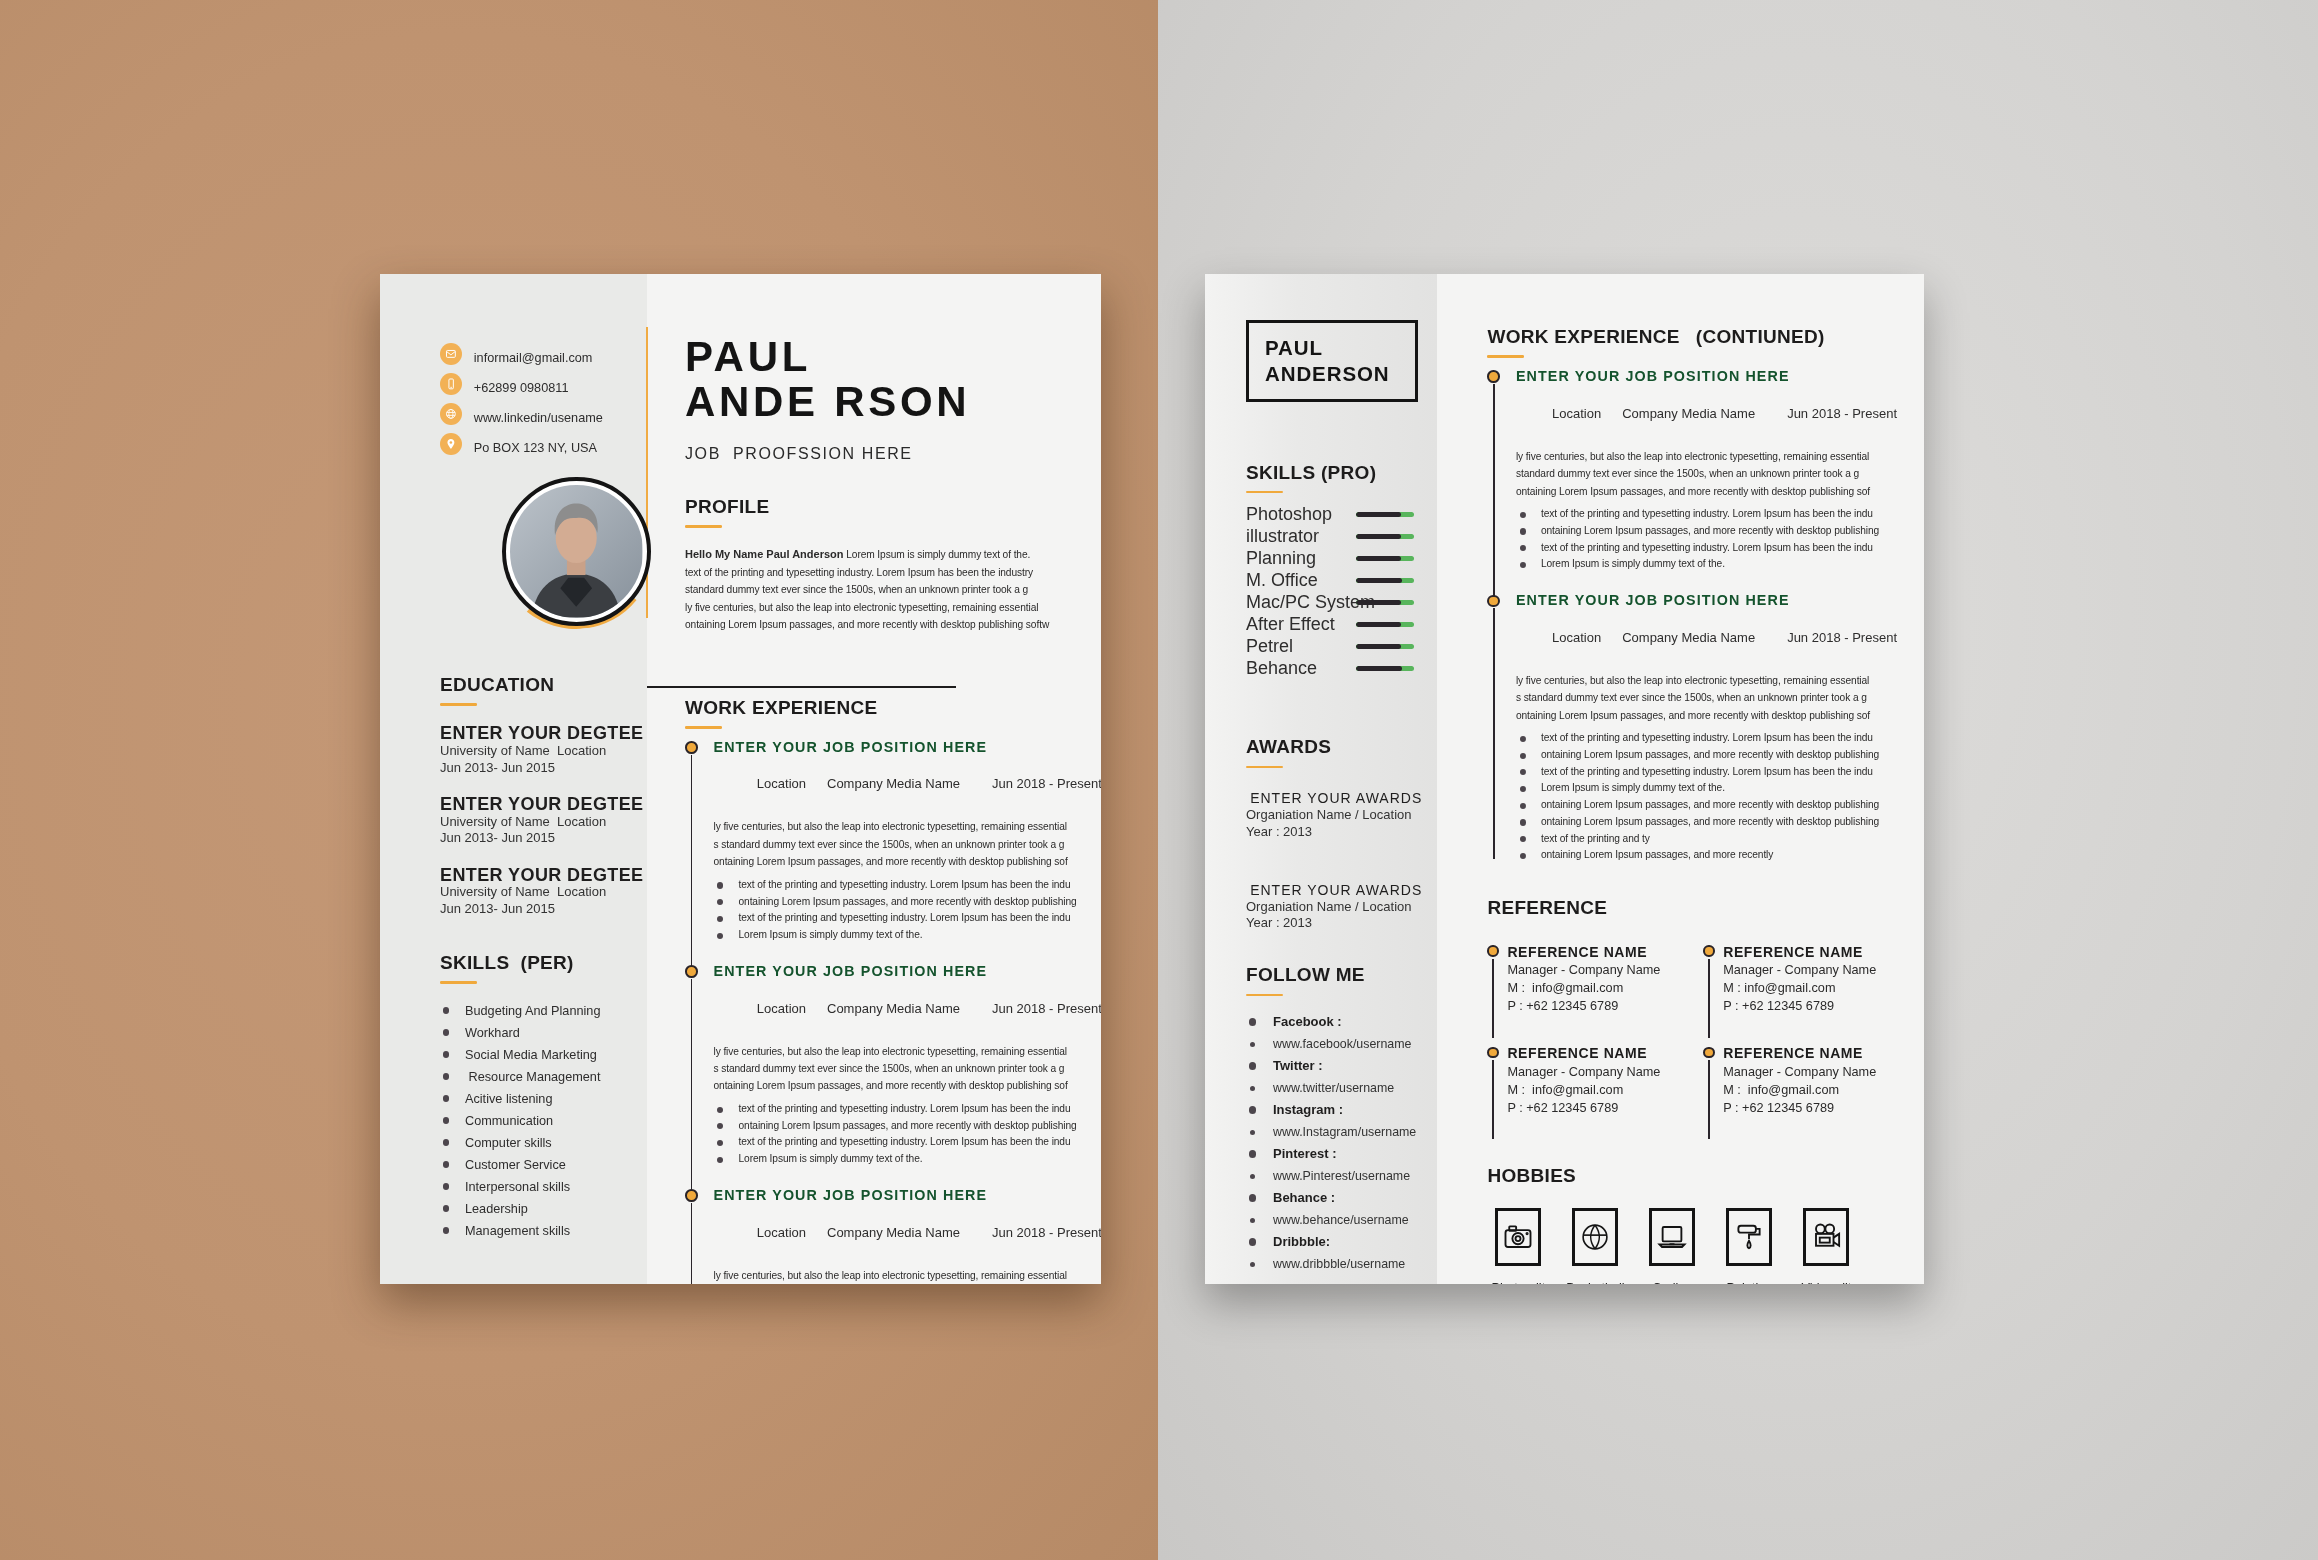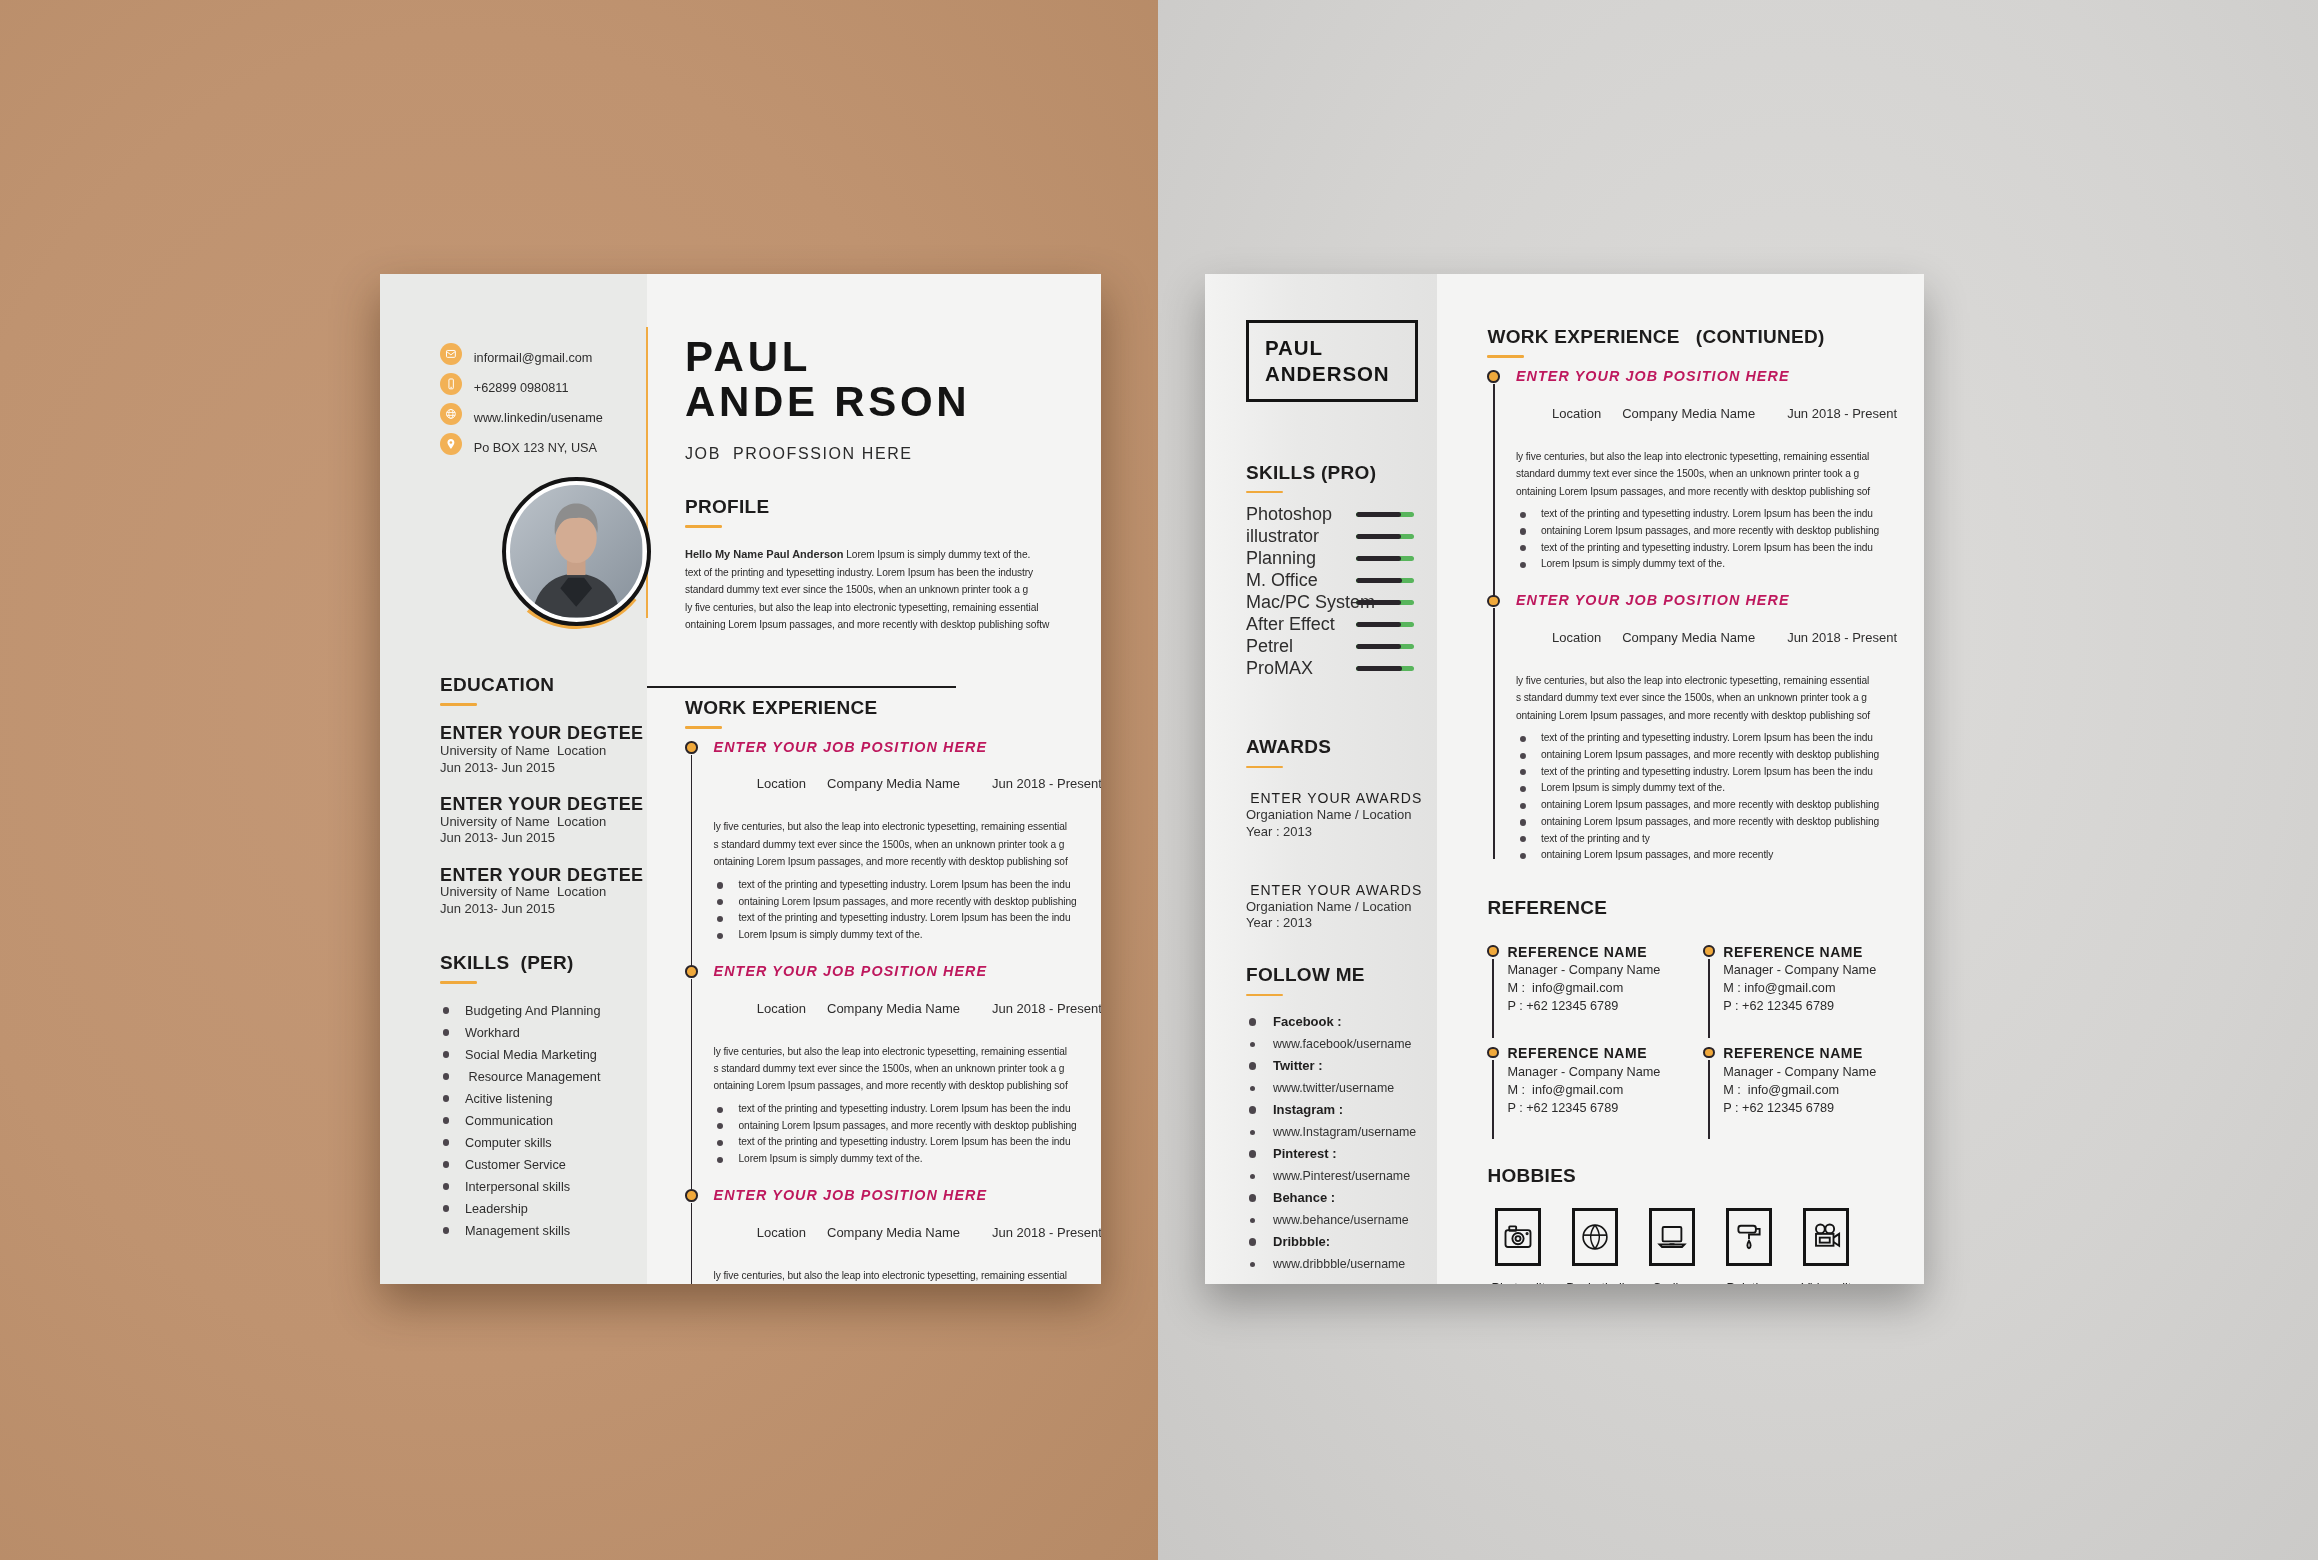--- a/index.html
+++ b/index.html
@@ -85,21 +85,21 @@
   .we-head-row { display:flex; align-items:baseline; gap:16px; }
 
   .jobs { margin-top:10px; }
   .job { position:relative; padding-left:28.5px; margin-bottom:19px; }
   .job::before {
     content:""; position:absolute; left:0; top:2.5px; width:8.7px; height:8.7px;
     border-radius:50%; background:#f0a93c; border:2.5px solid #2a2428; z-index:2;
   }
   .job .rail { position:absolute; left:5.6px; top:16px; bottom:-26px; width:1.9px; background:#2a252b; }
   .job.job-last .rail { bottom:5px; }
-  .job-name { font-size:14.3px; font-weight:700; letter-spacing:1.1px; color:#be185d; line-height:17.4px; white-space:pre;font-style:italic; }
+  .job-name { font-size:14.3px; font-weight:700; letter-spacing:1.1px; color:#14532d; line-height:17.4px; white-space:pre; }
   .job-meta { font-size:13px; color:#2e2d2d; line-height:16.7px; margin-top:3.7px; white-space:pre; }
   .job-meta .m-loc { margin-right:21px; }
   .job-meta .m-co  { margin-right:32px; }
   .job-para { margin-top:8.7px; }
   .job ul { list-style:none; margin-top:6.2px; }
   .job ul li {
     font-size:10.2px; line-height:16.7px; color:#2b2a2a; letter-spacing:-0.1px;
     padding-left:25px; position:relative; white-space:pre;
   }
   .job ul li::before {
@@ -389,21 +389,21 @@
               <span class="bar-fill" style="width: 78%;"></span>
             </span>
         </div>
         <div class="skill-row">
           <span class="skill-label">Petrel</span>
           <span class="bar">
               <span class="bar-fill" style="width: 78%;"></span>
             </span>
         </div>
         <div class="skill-row">
-          <span class="skill-label">ProMAX</span>
+          <span class="skill-label">Behance</span>
           <span class="bar">
               <span class="bar-fill" style="width: 80%;"></span>
             </span>
         </div>
       </div>
     </div>
 
     <div class="awards-block">
       <div class="sec-head">AWARDS</div>
       <div class="sec-underline"></div>

